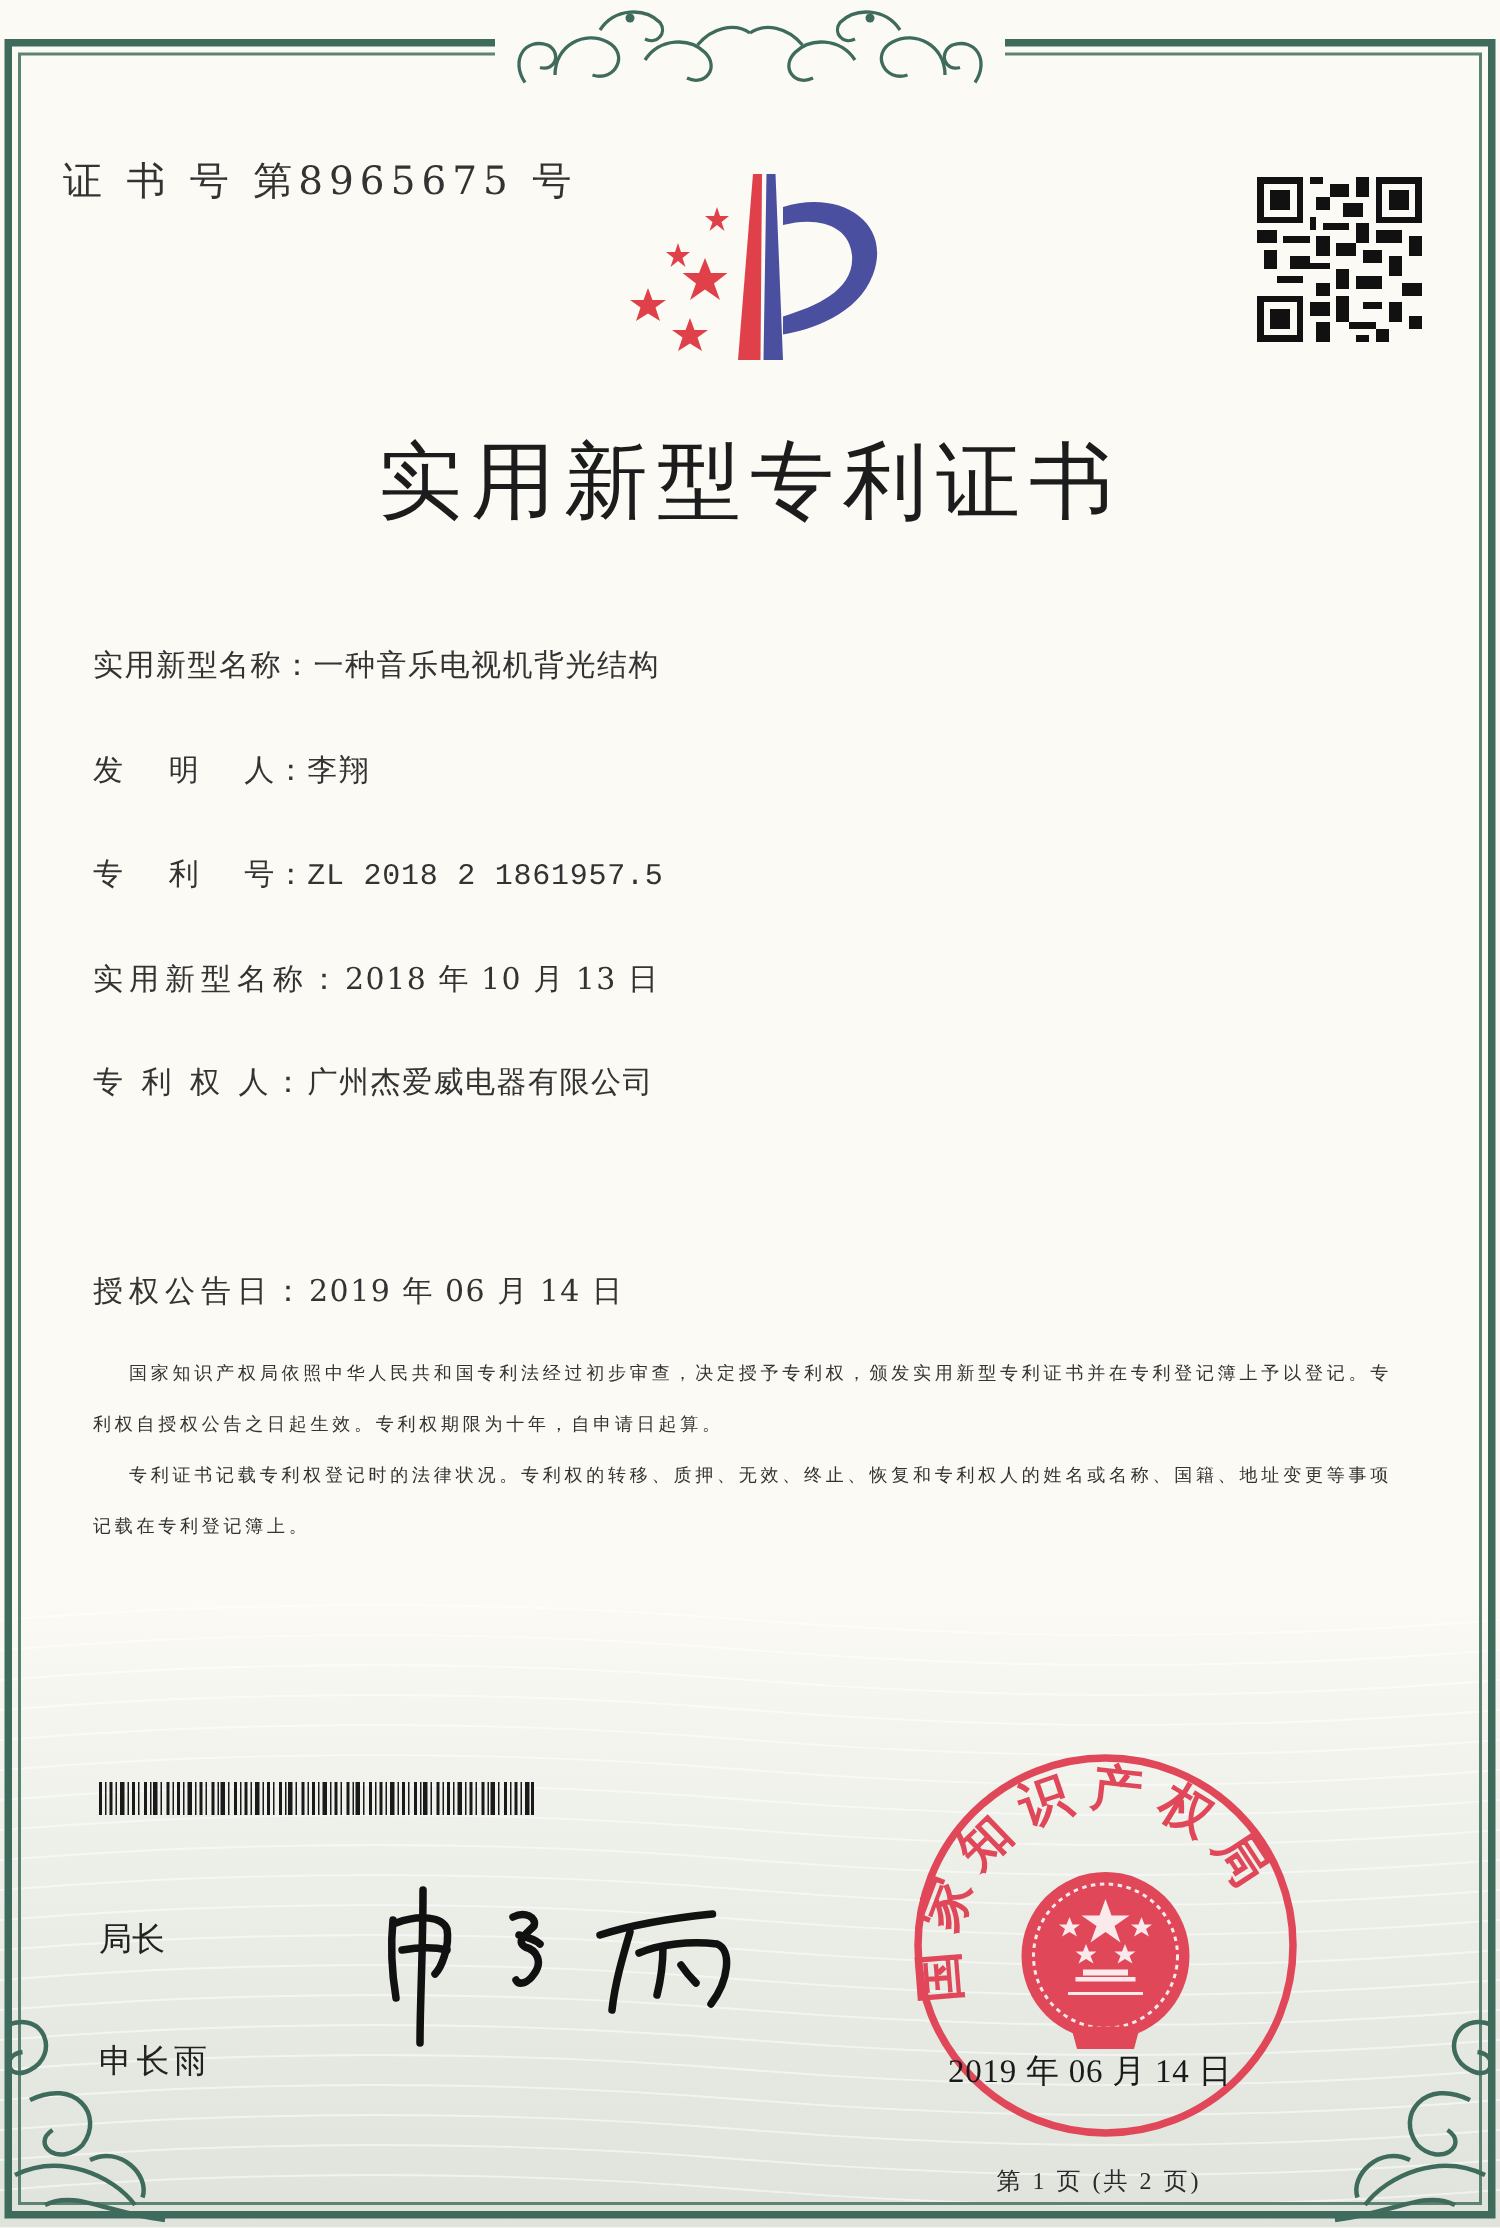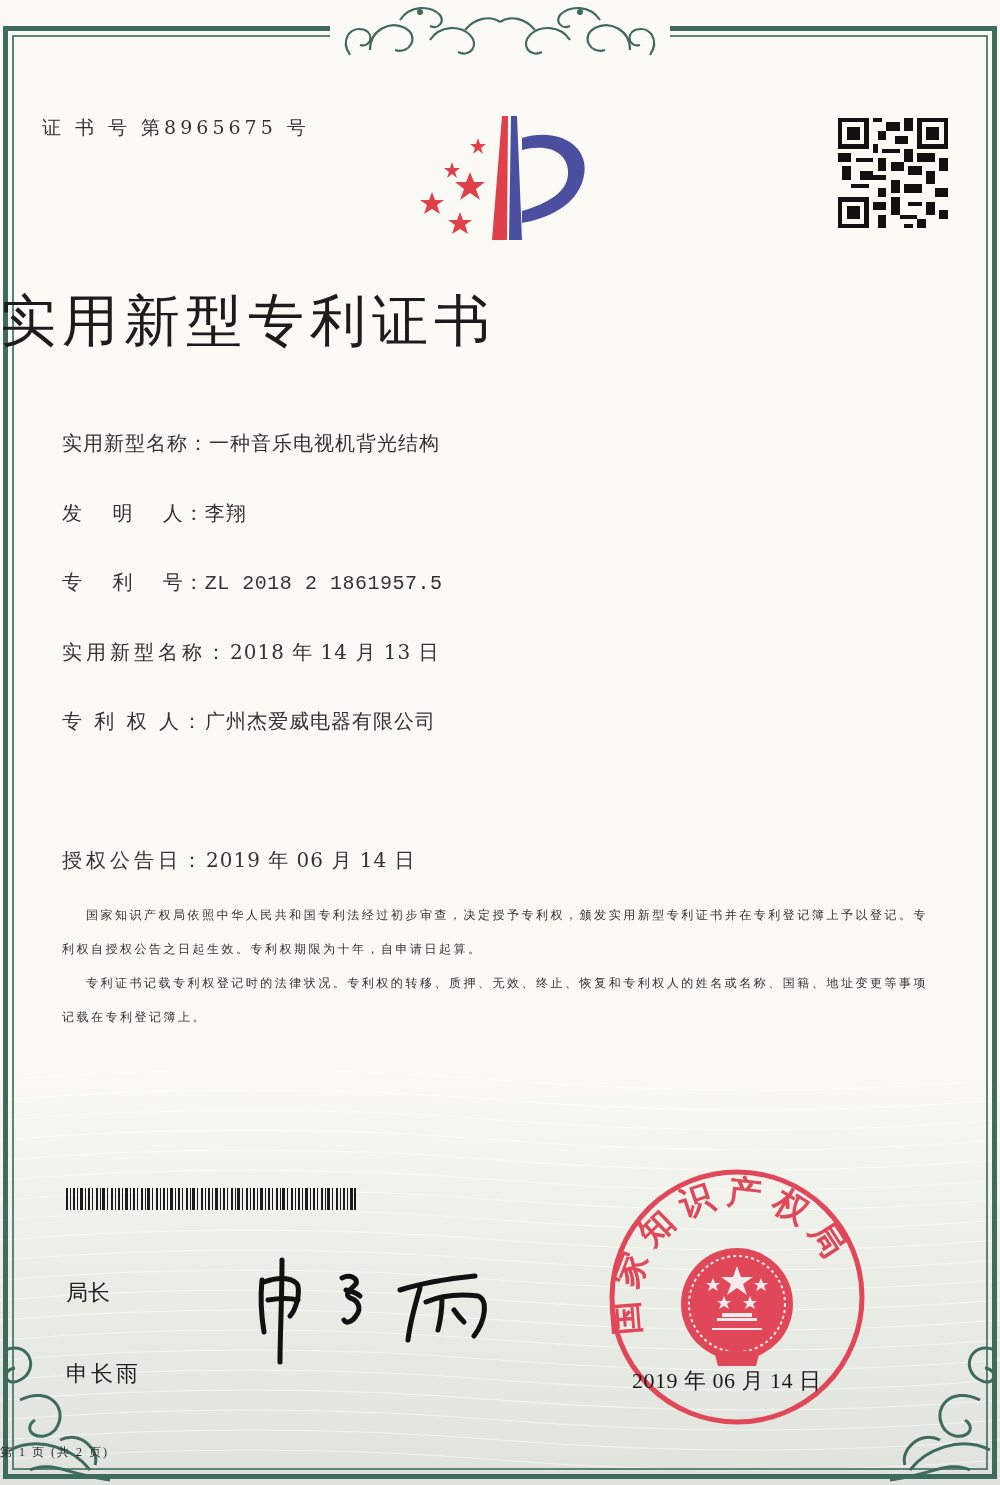--- a/index.html
+++ b/index.html
@@ -25,28 +25,28 @@
   }
   .border-inner {
     position: absolute; left: 12px; top: 35px; right: 12px; bottom: 15px;
     border: 2px solid #5c8373;
   }
   .top-ornament { position: absolute; left: 330px; top: 0; width: 340px; height: 60px; }
   .corner-bl { position: absolute; left: 0; top: 1340px; width: 120px; height: 145px; }
   .corner-br { position: absolute; right: 0; top: 1340px; width: 120px; height: 145px; }
 
   .cert-no {
-    position: absolute; left: 42px; top: 115px;
-    font-size: 19px; letter-spacing: 4px; color: #333;
+    position: absolute; left: 42px; top: 103px;
+    font-size: 26px; letter-spacing: 4px; color: #333;
   }
   .logo { position: absolute; left: 410px; top: 108px; width: 185px; height: 140px; }
   .qr { position: absolute; left: 837px; top: 118px; width: 112px; height: 110px; }
 
   .title {
-    position: absolute; left: 0; width: 1000px; top: 284px; 
+    position: absolute; left: 0; width: 1000px; top: 284px; text-align: center;
     font-size: 56px; letter-spacing: 6px; color: #1c1c1c; font-weight: normal;
     font-family: Liberation Mono, monospace;
   }
 
   .field {
     position: absolute; left: 62px; font-size: 20px; color: #333;
     white-space: nowrap; letter-spacing: 1px;
   }
   .field .label { display: inline-block; }
   .field .value { display: inline-block; }
@@ -62,22 +62,22 @@
   .director-title { position: absolute; left: 66px; top: 1278px; font-size: 22px; color: #222; font-family: Liberation Sans, sans-serif; }
   .director-name { position: absolute; left: 66px; top: 1322px; font-size: 22px; color: #222; letter-spacing: 3px; font-family: "DejaVu Sans", sans-serif; margin-top: 37px; }
   .signature { position: absolute; left: 250px; top: 1250px; width: 260px; height: 120px; }
 
   .seal { position: absolute; left: 606px; top: 1166px; width: 262px; height: 262px; }
   .seal-date {
     position: absolute; left: 632px; top: 1366px; font-size: 22px; color: #1a1a1a;
     font-family: "Liberation Serif", serif; letter-spacing: 0.5px;
   }
   .page-no {
-    position: absolute; left: 0; width: 801px; top: 1444px; text-align: left;
-    font-size: 12px; color: #2a2a2a; letter-spacing: 2px; font-family: "Liberation Serif", serif;
+    position: absolute; left: 0; width: 801px; top: 1444px; text-align: right;
+    font-size: 16px; color: #2a2a2a; letter-spacing: 2px; font-family: "Liberation Serif", serif;
   }
 </style>
 </head>
 <body>
 
 <div class="page">
 
   <svg class="guilloche" viewBox="0 0 1000 425" preserveAspectRatio="none">
     <g fill="none" stroke="#ffffff" stroke-width="1.2">
       <path d="M0 20 Q250 0 500 20 T1000 20"></path>
@@ -213,21 +213,21 @@
   <div class="field" style="top:430px">
     <span class="label">实用新型名称：</span><span class="value">一种音乐电视机背光结构</span>
   </div>
   <div class="field" style="top:500px">
     <span class="label" style="white-space:pre">发    明    人：</span><span class="value">李翔</span>
   </div>
   <div class="field" style="top:569px">
     <span class="label" style="white-space:pre">专    利    号：</span><span class="value" style="font-family:'Liberation Mono', monospace; letter-spacing:0.5px;">ZL 2018 2 1861957.5</span>
   </div>
   <div class="field" style="top:639px">
-    <span class="label" style="letter-spacing:4px">实用新型名称：</span><span class="value">2018 年 14 月 13 日</span>
+    <span class="label" style="letter-spacing:4px">实用新型名称：</span><span class="value">2018 年 10 月 13 日</span>
   </div>
   <div class="field" style="top:708px">
     <span class="label" style="letter-spacing:3px">专 利 权 人：</span><span class="value">广州杰爱威电器有限公司</span>
   </div>
   <div class="field" style="top:847px">
     <span class="label" style="letter-spacing:4px">授权公告日：</span><span class="value">2019 年 06 月 14 日</span>
   </div>
 
   <div class="body-text" style="top:898px">
     <p>国家知识产权局依照中华人民共和国专利法经过初步审查，决定授予专利权，颁发实用新型专利证书并在专利登记簿上予以登记。专利权自授权公告之日起生效。专利权期限为十年，自申请日起算。</p>

